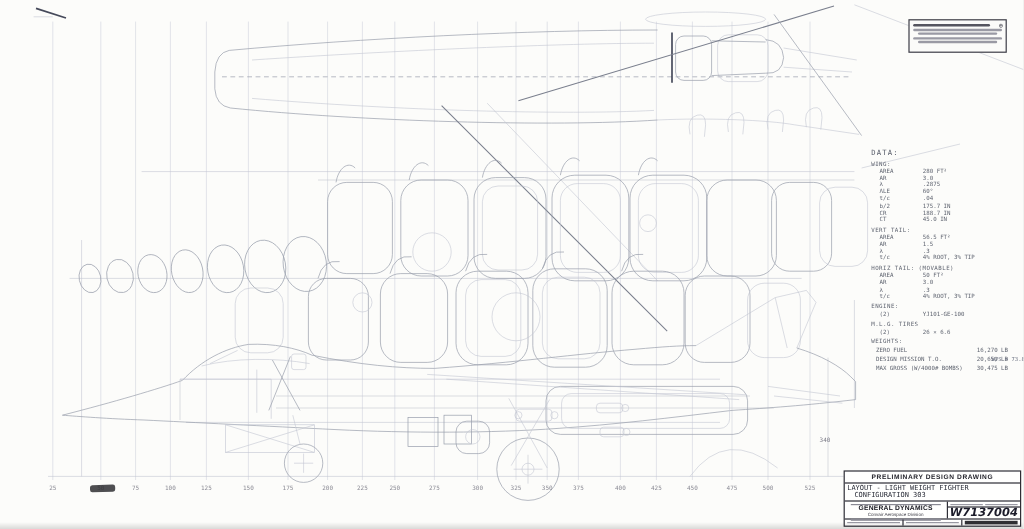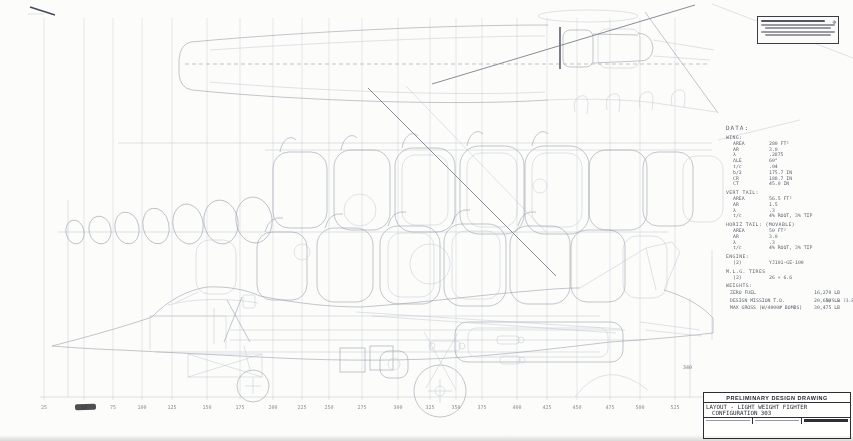--- a/index.html
+++ b/index.html
@@ -388,20 +388,35 @@
       <span class="st-label" style="left: 640px;">500</span>
       <span class="st-label" style="left: 675px;">525</span>
     </div>
   <div class="smudge"></div>
   <div class="fin-station">340</div>
 
   <div class="title-block">
     <div class="tb-header">PRELIMINARY DESIGN DRAWING</div>
     <div class="tb-l1">LAYOUT - LIGHT WEIGHT FIGHTER</div>
     <div class="tb-l2">CONFIGURATION  303</div>
+    <div class="tb-main">
+      <div class="tb-company">
+        <div class="tb-co-bar"></div>
+        <div class="tb-co-name">GENERAL DYNAMICS</div>
+        <div class="tb-co-div">Convair Aerospace Division</div>
+        <div class="tb-co-bar"></div>
+      </div>
+      <div class="tb-number">
+        <div class="tb-num-top">
+            <i></i>
+            <i></i>
+          </div>
+        <div class="tb-num">W7137004</div>
+      </div>
+    </div>
     <div class="tb-bottom">
       <div class="cell">
           <i></i>
         </div>
       <div class="cell">
           <i></i>
         </div>
       <div class="cell dark">
           <i></i>
         </div>

